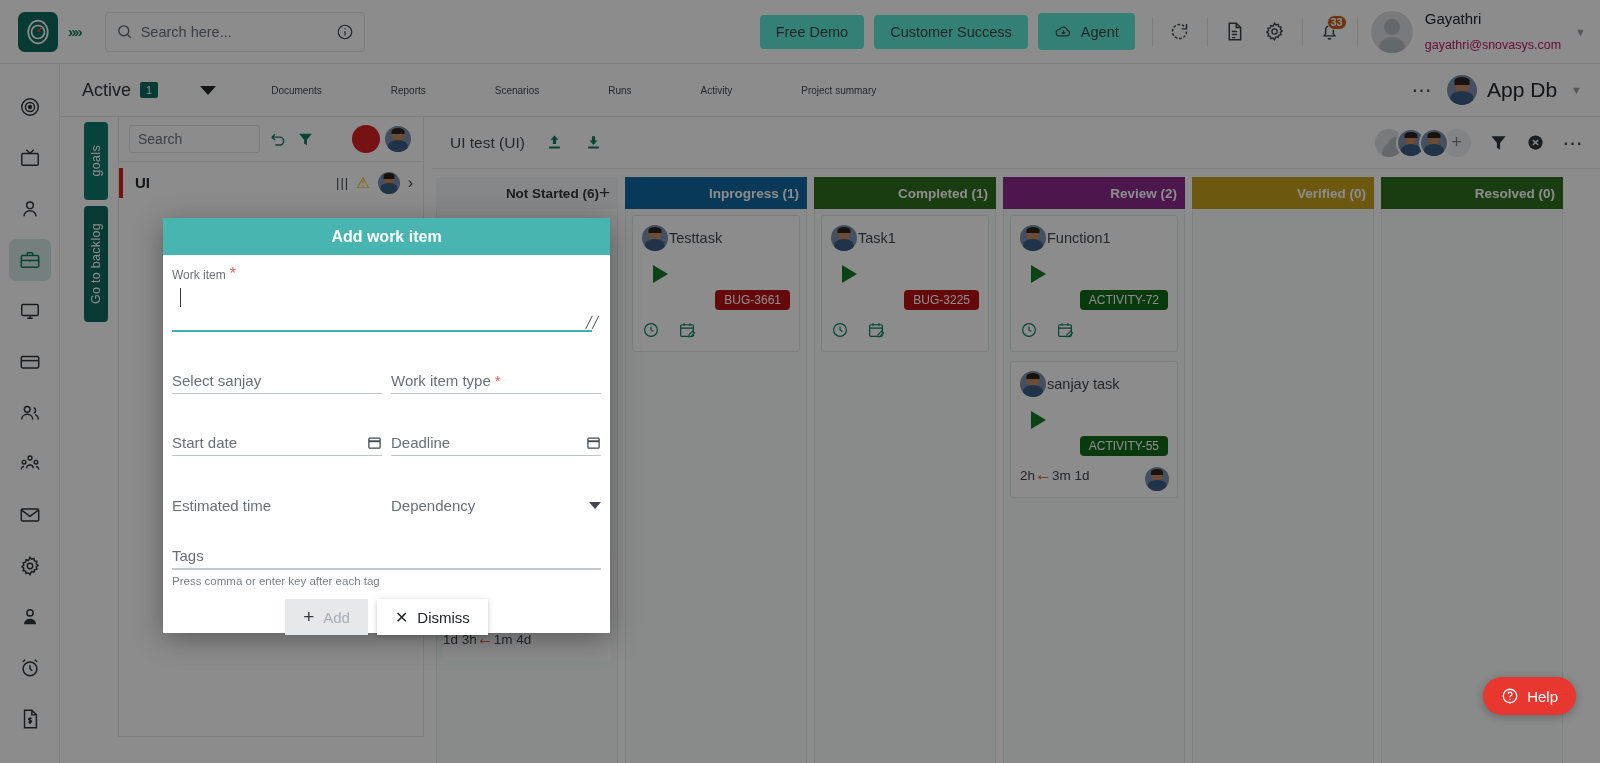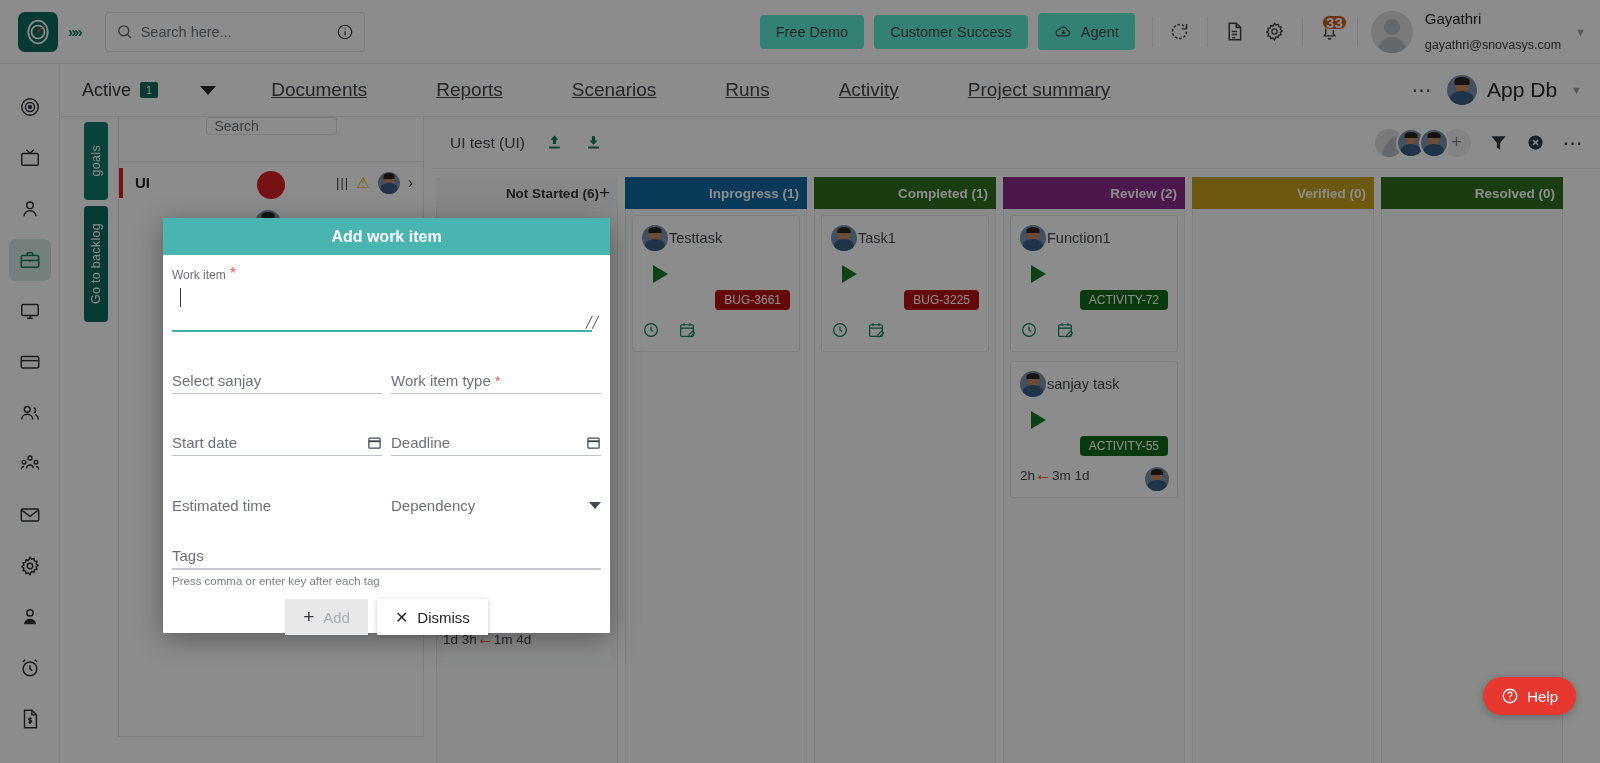--- a/index.html
+++ b/index.html
@@ -53,59 +53,59 @@
     display: flex; align-items: center; gap: 8px; cursor: pointer;
     white-space: nowrap;
   }
   .topdiv { width: 1px; height: 30px; background: #e4e7ea; margin: 0 7px; }
   .topicon {
     width: 40px; height: 40px; display: flex; align-items: center; justify-content: center;
     cursor: pointer; position: relative; color: #3d4348;
   }
   .badge {
     position: absolute; top: 3px; right: 3px;
-    background: #c75b1b; color: #fff; font-size: 15px; font-weight: bold;
+    background: #c75b1b; color: #fff; font-size: 11px; font-weight: bold;
     border-radius: 9px; min-width: 17px; height: 15px; padding: 0 3px;
     display: flex; align-items: center; justify-content: center;
     border: 1px solid #fff;
     margin-left: 25px;
   }
   .userblock { display: flex; align-items: center; margin-left: 6px; margin-right: 14px; cursor: pointer; }
   .avatar-grey {
     width: 42px; height: 42px; border-radius: 50%;
     background: #dcdfe2; position: relative; overflow: hidden; flex: 0 0 auto;
   }
   .avatar-grey::before {
     content:''; position:absolute; top:8px; left:13px; width:16px; height:16px;
     border-radius:50%; background:#b9bec4;
   }
   .avatar-grey::after {
     content:''; position:absolute; bottom:0; left:7px; width:28px; height:16px;
     border-radius:14px 14px 0 0; background:#b9bec4;
   }
   .uname { font-size: 15px; color: #22262a; line-height: 1.25; }
-  .umail { font-size: 12.5px; color: #404040; line-height: 1.25; margin-top: 9px; }
+  .umail { font-size: 12.5px; color: #be185d; line-height: 1.25; margin-top: 9px; }
   .caret-grey { color: #9aa0a6; font-size: 11px; margin-left: 14px; }
 
   
   .nav2 {
     position: absolute; top: 64px; left: 60px; width: 1540px; height: 53px;
     background: #fff; border-bottom: 1px solid #e4e7ea;
     display: flex; align-items: center; z-index: 9;
   }
   .active-grp { display: flex; align-items: center; margin-left: 22px; cursor: pointer; }
   .active-txt { font-size: 18px; color: #31373d; }
   .active-cnt {
     background: #0b6b5e; color: #fff; font-size: 11px;
     padding: 2px 6px; border-radius: 2px; margin-left: 9px;
   }
   .tri-down { margin-left: 42px; width: 0; height: 0;
     border-left: 8px solid transparent; border-right: 8px solid transparent;
     border-top: 9px solid #22262a; }
-  .navitem { font-size: 19px; color: #41474d; cursor: pointer; white-space: nowrap; text-decoration: underline; }
+  .navitem { font-size: 10px; color: #41474d; cursor: pointer; white-space: nowrap; }
   .appdb { display: flex; align-items: center; margin-right: 18px; cursor: pointer; }
   .appdb-txt { font-size: 21px; color: #22262a; margin-left: 10px; }
   .photo {
     border-radius: 50%; background: #7d93ad; position: relative; overflow: hidden; flex: 0 0 auto;
   }
   .photo::before {
     content:''; position:absolute; left:50%; top:14%; width:46%; height:46%;
     transform:translateX(-50%); border-radius:50%; background:#c68a63;
   }
   .photo::after {
@@ -144,21 +144,21 @@
   }
   #vtab-goals { top: 122px; height: 78px; background: #0f7a6c; }
   #vtab-backlog { top: 206px; height: 116px; background: #0b6b5e; }
 
   
   .leftpanel {
     position: absolute; top: 117px; left: 118px; width: 306px; height: 620px;
     background: #fff; border: 1px solid #e4e7ea; border-top: none;
     z-index: 8;
   }
-  .lp-head { height: 44px; display: flex; align-items: center; padding: 0 10px; gap: 9px; flex-direction: column; }
+  .lp-head { height: 44px; display: flex; align-items: center; padding: 0 10px; gap: 9px; }
   .lp-search {
     width: 131px; height: 28px; border: 1px solid #dfe2e5; border-radius: 3px;
     font-size: 14px; color: #5a6068; padding: 0 8px; outline: none;
     font-family: "Liberation Sans", sans-serif;
   }
   .lp-search::placeholder { color: #6c737b; }
   .red-dot { width: 28px; height: 28px; border-radius: 50%; background: #d81f26; flex:0 0 auto;}
   .lp-row {
     height: 42px; border-top: 1px solid #e9ecee; display: flex; align-items: center;
     padding: 0 10px 0 0; position: relative; cursor: pointer;

